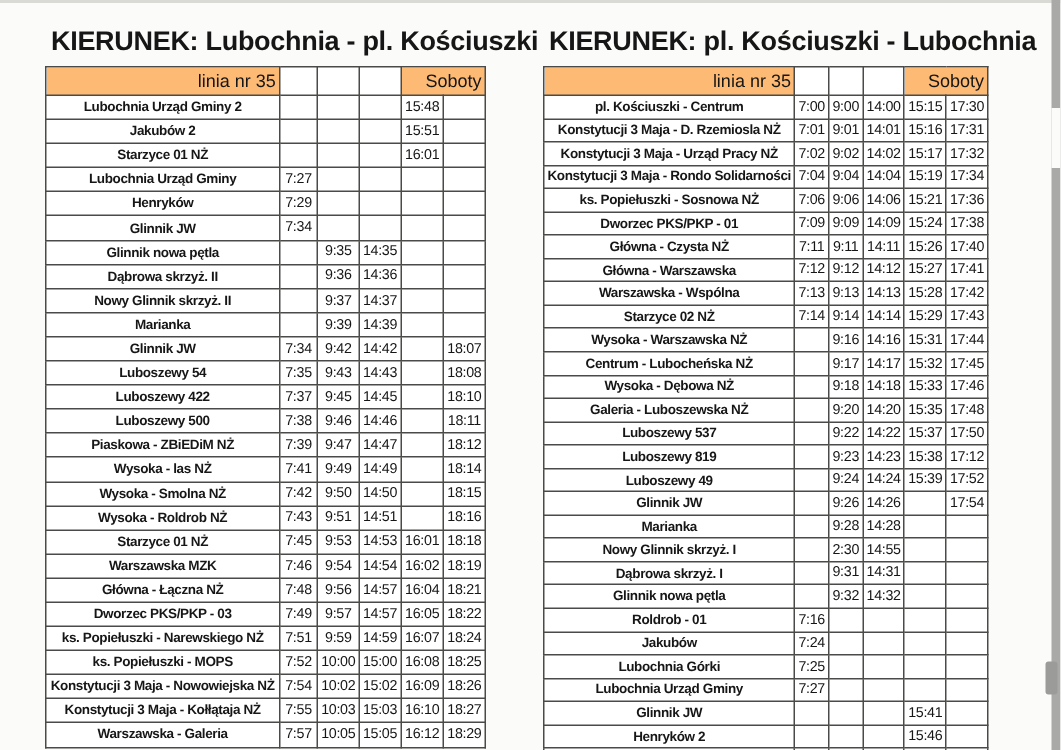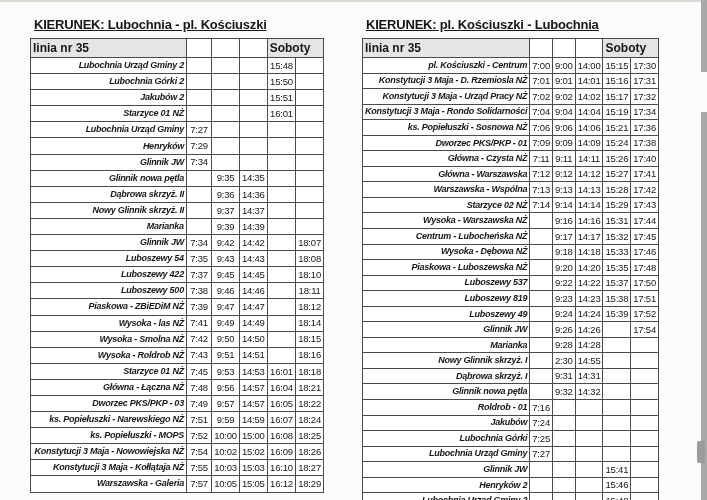--- a/index.html
+++ b/index.html
@@ -15,53 +15,52 @@
   .scan-top{position:absolute;top:0;left:0;width:707px;height:2px;background:#d9d9d6;}
   .scan-edge{position:absolute;top:0;right:0;width:6px;height:500px;background:#a9a9a7;}
   .scan-edge-notch{position:absolute;top:72px;right:0;width:6px;height:40px;background:#fbfbf9;}
   .scan-edge-blob{position:absolute;top:441px;right:2px;width:8px;height:22px;background:#9b9b99;border-radius:2px;}
 
   .section{position:absolute;top:17px;}
   .sec-left{left:30px;width:294px;}
   .sec-right{left:362px;width:295px;}
 
   .dir-title{
-    font-size:13px;font-weight:bold;margin:0 0 6px 4px;
-    letter-spacing:-0.2px;white-space:nowrap;text-decoration:underline;
+    font-size:18px;font-weight:bold;margin:0 0 6px 4px;
+    letter-spacing:-0.2px;white-space:nowrap;
   }
 
   table.timetable{
     border-collapse:collapse;
     background:#ffffff;
     table-layout:fixed;
   }
   table.timetable td{
     border:1px solid #4a4a48;
     padding:0 2px;
     line-height:1;
     overflow:hidden;
     white-space:nowrap;
   }
   .t-left tbody td{height:15.1px;}
   .t-right tbody td{height:14.55px;}
   td.hdr{
     height:18px;
-    background:#e5e5e5;
-    font-weight:bold;
+    background:#fdba74;
+    font-weight:normal;
     font-size:12px;
-    text-align:left;
+    text-align:right;
   }
   td.hdr-empty{height:18px;background:#ffffff;}
   td.stop{
     font-weight:bold;
     font-size:9px;
     letter-spacing:-0.25px;
-    text-align:right;
+    text-align:center;
     padding-left:4px;
-    font-style:italic;
   }
   td.time{
     font-size:9.5px;
     text-align:center;
     letter-spacing:-0.2px;
     padding:0 1px;
   }
 </style>
 </head>
 <body>
@@ -92,28 +91,20 @@
       <tbody>
           <tr>
             <td class="stop">Lubochnia Urząd Gminy 2</td>
             <td class="time"></td>
             <td class="time"></td>
             <td class="time"></td>
             <td class="time">15:48</td>
             <td class="time"></td>
           </tr>
           <tr>
-            <td class="stop">Lubochnia Górki 2</td>
-            <td class="time"></td>
-            <td class="time"></td>
-            <td class="time"></td>
-            <td class="time">15:50</td>
-            <td class="time"></td>
-          </tr>
-          <tr>
             <td class="stop">Jakubów 2</td>
             <td class="time"></td>
             <td class="time"></td>
             <td class="time"></td>
             <td class="time">15:51</td>
             <td class="time"></td>
           </tr>
           <tr>
             <td class="stop">Starzyce 01 NŻ</td>
             <td class="time"></td>
@@ -242,20 +233,28 @@
             <td class="time"></td>
             <td class="time">18:16</td>
           </tr>
           <tr>
             <td class="stop">Starzyce 01 NŻ</td>
             <td class="time">7:45</td>
             <td class="time">9:53</td>
             <td class="time">14:53</td>
             <td class="time">16:01</td>
             <td class="time">18:18</td>
+          </tr>
+          <tr>
+            <td class="stop">Warszawska MZK</td>
+            <td class="time">7:46</td>
+            <td class="time">9:54</td>
+            <td class="time">14:54</td>
+            <td class="time">16:02</td>
+            <td class="time">18:19</td>
           </tr>
           <tr>
             <td class="stop">Główna - Łączna NŻ</td>
             <td class="time">7:48</td>
             <td class="time">9:56</td>
             <td class="time">14:57</td>
             <td class="time">16:04</td>
             <td class="time">18:21</td>
           </tr>
           <tr>
@@ -429,42 +428,42 @@
           </tr>
           <tr>
             <td class="stop">Wysoka - Dębowa NŻ</td>
             <td class="time"></td>
             <td class="time">9:18</td>
             <td class="time">14:18</td>
             <td class="time">15:33</td>
             <td class="time">17:46</td>
           </tr>
           <tr>
-            <td class="stop">Piaskowa - Luboszewska NŻ</td>
+            <td class="stop">Galeria - Luboszewska NŻ</td>
             <td class="time"></td>
             <td class="time">9:20</td>
             <td class="time">14:20</td>
             <td class="time">15:35</td>
             <td class="time">17:48</td>
           </tr>
           <tr>
             <td class="stop">Luboszewy 537</td>
             <td class="time"></td>
             <td class="time">9:22</td>
             <td class="time">14:22</td>
             <td class="time">15:37</td>
             <td class="time">17:50</td>
           </tr>
           <tr>
             <td class="stop">Luboszewy 819</td>
             <td class="time"></td>
             <td class="time">9:23</td>
             <td class="time">14:23</td>
             <td class="time">15:38</td>
-            <td class="time">17:51</td>
+            <td class="time">17:12</td>
           </tr>
           <tr>
             <td class="stop">Luboszewy 49</td>
             <td class="time"></td>
             <td class="time">9:24</td>
             <td class="time">14:24</td>
             <td class="time">15:39</td>
             <td class="time">17:52</td>
           </tr>
           <tr>

